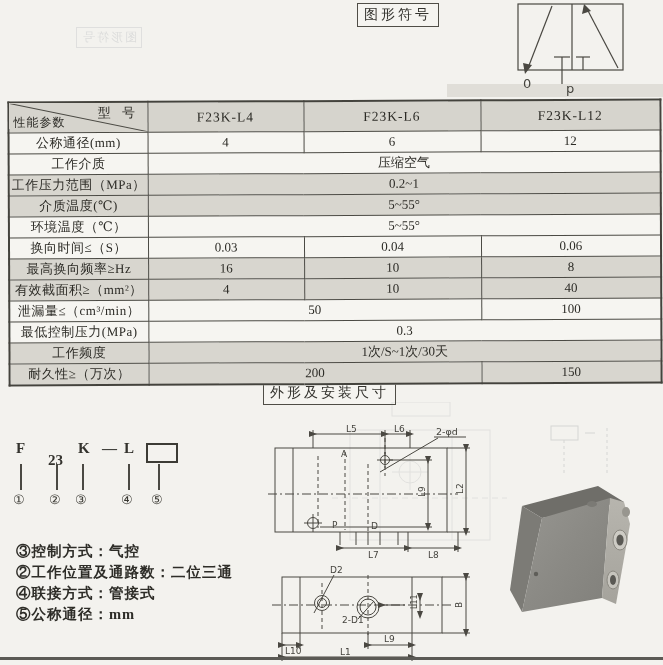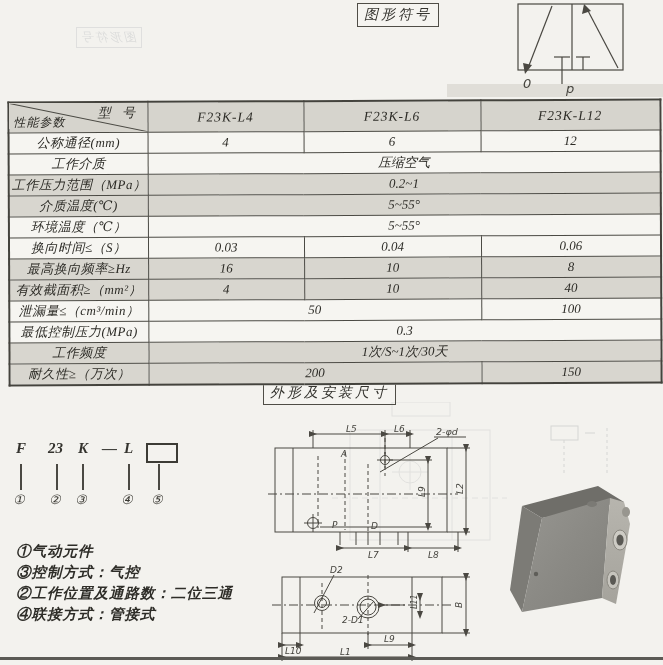--- a/index.html
+++ b/index.html
@@ -1,21 +1,20 @@
 <!DOCTYPE html>
 <html><head>
 <meta charset="utf-8">
 <style>
   html,body{margin:0;padding:0;background:#e8e7e3;}
   #canvas{
     position:relative;width:663px;height:665px;overflow:hidden;
     background:#f3f2ee;
     font-family:"Liberation Serif","DejaVu Serif",serif;
     color:#2f2e29;
-    font-style:italic;
   }
   
   .stamp{
     position:absolute;border:1px solid #4f4d46;background:rgba(246,245,241,.6);
     padding:2px 6px;font-size:14px;letter-spacing:3px;color:#33322d;white-space:nowrap;
   }
   .stamp.heavy{border-width:1.5px;}
   
   .ghost{
     position:absolute;transform:scaleX(-1);opacity:.22;color:#8d929b;
@@ -171,41 +170,41 @@
             <td class="merged2" colspan="2">200</td>
             <td>150</td>
           </tr>
         </tbody>
     </table>
   </div>
 
   <div id="model-zone">
     <div id="model-box"></div>
   <span class="mcode" style="left: 6px;">F</span>
-      <span class="mcode" style="left: 38px;">23</span>
+      <span class="mcode" style="left: 38px; margin-top: 12px;">23</span>
       <span class="mcode" style="left: 68px;">K</span>
       <span class="mcode" style="left: 92px;">—</span>
       <span class="mcode" style="left: 114px;">L</span>
       <div class="mstem" style="left: 10px;"></div>
       <div class="mstem" style="left: 46px;"></div>
       <div class="mstem" style="left: 72px;"></div>
       <div class="mstem" style="left: 118px;"></div>
       <div class="mstem" style="left: 148px;"></div>
       <span class="mmark" style="left: 3px;">①</span>
       <span class="mmark" style="left: 39px;">②</span>
       <span class="mmark" style="left: 65px;">③</span>
       <span class="mmark" style="left: 111px;">④</span>
       <span class="mmark" style="left: 141px;">⑤</span>
     </div>
 
   <div id="notes">
-      <div class="note">①气动元件</div>
       <div class="note">③控制方式：气控</div>
       <div class="note">②工作位置及通路数：二位三通</div>
       <div class="note">④联接方式：管接式</div>
+      <div class="note">⑤公称通径：mm</div>
     </div>
 
   <svg class="drw" style="left:332px;top:402px;opacity:.13;" width="190" height="160" viewBox="0 0 190 160">
     <g stroke="#6d7078" stroke-width="1" fill="none">
       <rect x="18" y="28" width="140" height="110"></rect>
       <line x1="48" y1="28" x2="48" y2="138"></line>
         <line x1="120" y1="28" x2="120" y2="138"></line>
       <circle cx="78" cy="70" r="11"></circle>
         <line x1="60" y1="70" x2="96" y2="70"></line>
       <line x1="78" y1="52" x2="78" y2="88"></line>

